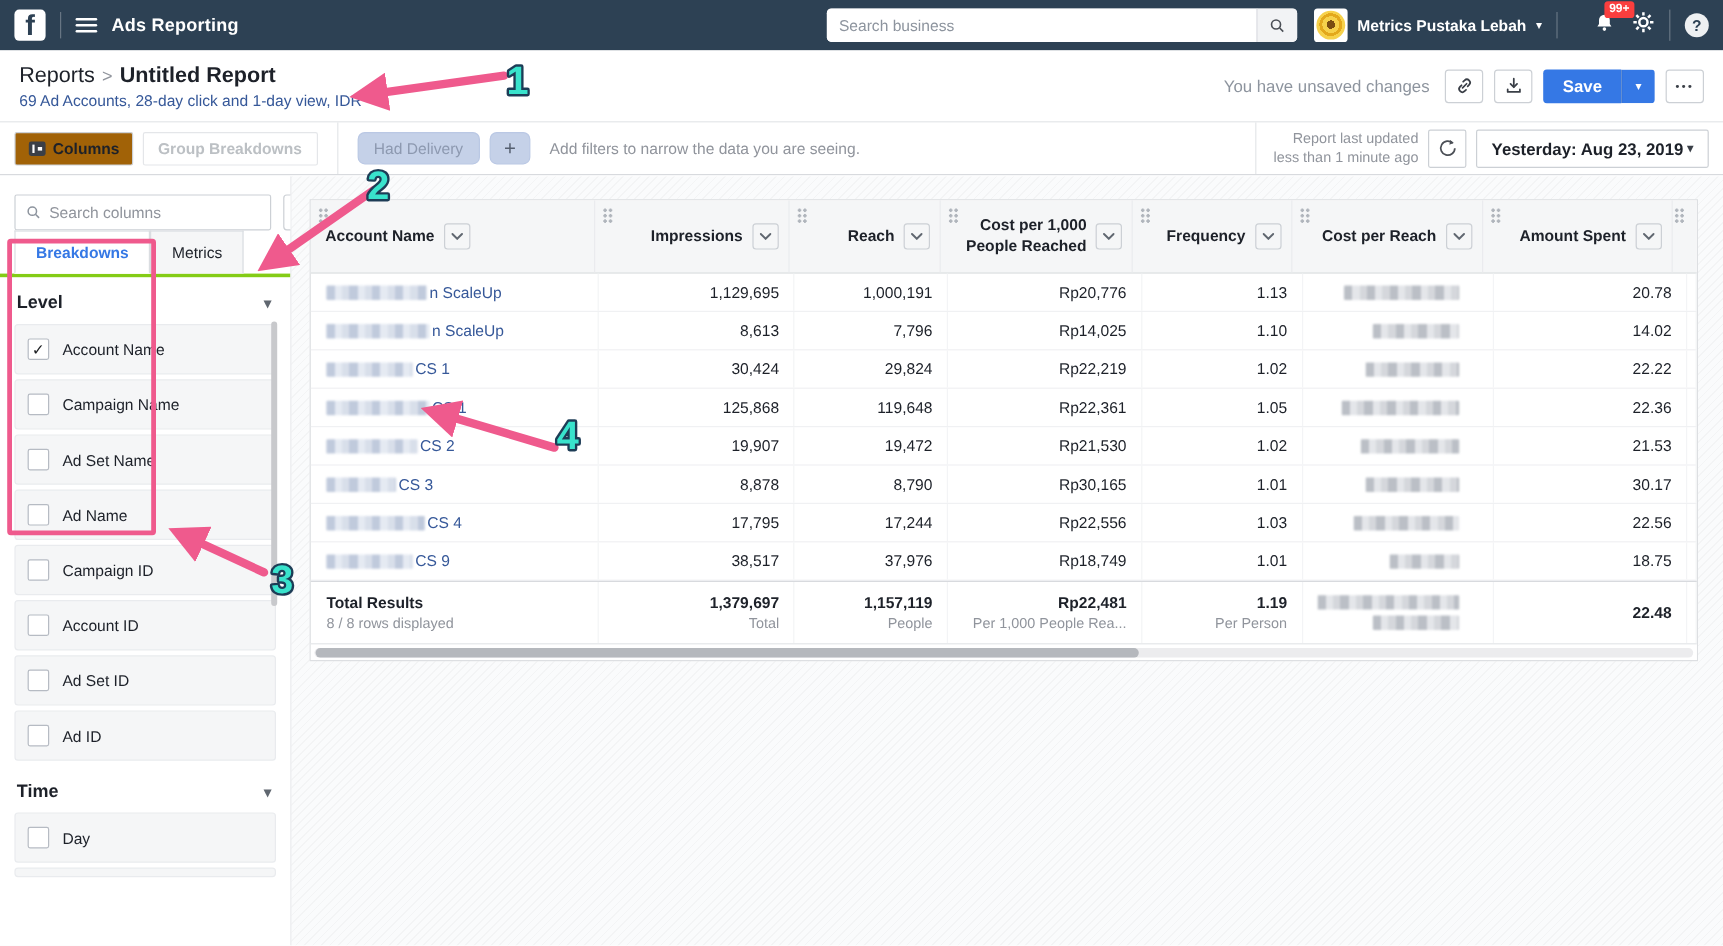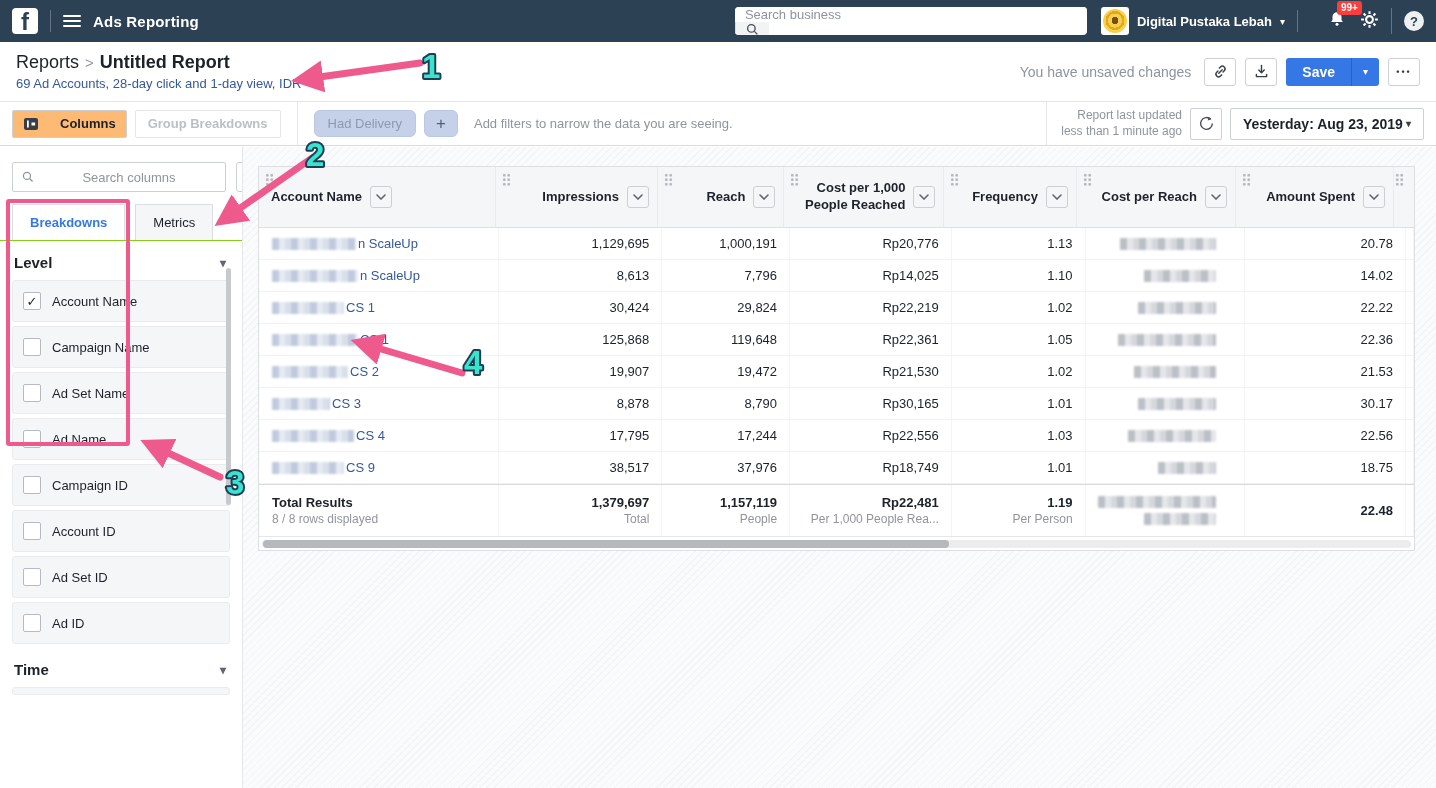--- a/index.html
+++ b/index.html
@@ -12,21 +12,21 @@
   }
 
   
   .navbar{ height:42px; background:var(--nav); display:flex; align-items:center; padding:0 12px; color:#fff; }
   .fb-logo{ width:26px; height:26px; background:#fff; border-radius:4px; color:var(--nav);
     font-weight:bold; font-size:24px; display:flex; justify-content:center; align-items:flex-end; overflow:hidden; line-height:0.95; }
   .nav-div{ width:1px; height:22px; background:rgba(255,255,255,.28); margin:0 12px; }
   .hamburger{ width:18px; display:flex; flex-direction:column; gap:3px; margin-right:12px; cursor:pointer; }
   .hamburger i{ display:block; height:2px; background:#fff; border-radius:1px; }
   .app-title{ font-weight:bold; font-size:15px; letter-spacing:.2px; }
-  .nav-search{ margin-left:auto; width:352px; height:28px; background:#fff; border-radius:4px; display:flex; overflow:hidden;flex-direction:column; }
+  .nav-search{ margin-left:auto; width:392px; height:28px; background:#fff; border-radius:4px; display:flex; overflow:hidden; }
   .nav-search input{ flex:1; border:none; outline:none; padding:0 10px; font-size:13px; color:#1d2129; font-family:inherit; }
   .nav-search input::placeholder{ color:#8d949e; }
   .nav-search-btn{ width:34px; background:#f2f3f5; border-left:1px solid #dcdee3; display:flex; align-items:center; justify-content:center; cursor:pointer; }
   .account-chip{ display:flex; align-items:center; gap:8px; margin-left:14px; cursor:pointer; }
   .avatar{ width:28px; height:28px; border-radius:3px; background:#fff; display:flex; align-items:center; justify-content:center; }
   .avatar i{ width:24px; height:24px; border-radius:50%; display:block;
     background: radial-gradient(circle at 50% 48%, #7a4d12 0 3.5px, #f6d14b 3.5px 7px, #e3a81c 7px 9.5px, #f6d14b 9.5px 12px); }
   .account-name{ font-size:13px; font-weight:bold; }
   .caret{ font-size:10px; color:#fff; }
   .bell-wrap{ position:relative; margin:0 14px 0 18px; cursor:pointer; }
@@ -51,45 +51,45 @@
   .save-group{ display:flex; }
   .btn-save{ height:28px; background:var(--blue); color:#fff; font-weight:bold; font-size:14px; border:none;
     padding:0 16px; border-radius:3px 0 0 3px; cursor:pointer; font-family:inherit; }
   .btn-save-caret{ width:28px; height:28px; background:var(--blue); border:none; border-left:1px solid rgba(0,0,0,.18);
     border-radius:0 3px 3px 0; color:#fff; font-size:10px; cursor:pointer; }
   .dots3{ font-size:9px; letter-spacing:2px; color:#3a3f47; font-weight:bold; }
 
   
   .filter-bar{ height:45px; border-top:1px solid var(--lightborder); border-bottom:1px solid #d8dade;
     display:flex; align-items:center; padding:0 12px; gap:8px; background:#fff; }
-  .btn-cols{ height:28px; border:1px solid var(--border); border-radius:2px; background:#fdba74; display:flex;
-    align-items:center; gap:21px; padding:12px 10px; font-weight:bold; font-size:13px; cursor:pointer; }
+  .btn-cols{ height:28px; border:1px solid var(--border); border-radius:2px; background:#a16207; display:flex;
+    align-items:center; gap:5px; padding:12px 10px; font-weight:bold; font-size:13px; cursor:pointer; }
   .btn-group-bd{ height:28px; border:1px solid var(--lightborder); border-radius:2px; background:#fff;
     color:#bcc0c4; font-weight:bold; font-size:13px; padding:0 12px; display:flex; align-items:center; }
   .fb-vdiv{ width:1px; align-self:stretch; background:var(--lightborder); margin:0 8px; }
   .chip{ height:27px; background:#c5d1e8; border:1px solid #bac8e4; border-radius:6px; color:#8d99b0;
     font-size:13px; display:flex; align-items:center; padding:0 13px; cursor:pointer; }
   .chip.plus{ width:34px; justify-content:center; padding:0; color:#555f70; font-size:17px; }
   .hint{ color:var(--gray); font-size:13px; margin-left:8px; }
   .updated{ margin-left:auto; text-align:right; color:var(--gray); font-size:12px; line-height:1.3; padding-left:14px; border-left:1px solid var(--lightborder); align-self:stretch; display:flex; flex-direction:column; justify-content:center; }
   .btn-refresh{ width:32px; height:32px; border:1px solid var(--border); border-radius:2px; background:#fff;
     display:flex; align-items:center; justify-content:center; cursor:pointer; }
   .btn-date{ width:194px; height:32px; border:1px solid var(--border); border-radius:2px; background:#fff;
     display:flex; align-items:center; justify-content:space-between; padding:0 12px; font-weight:bold; font-size:14px; cursor:pointer; }
   .btn-date .caret{ color:#3a3f47; }
 
   
   .content{ position:absolute; top:147px; left:0; right:0; bottom:0; display:flex; }
   .sidebar{ width:243px; background:#fff; border-right:1px solid var(--lightborder); padding-top:15px; position:relative; flex:none; overflow:hidden; }
   .side-search-row{ display:flex; gap:10px; padding:0 12px; }
   .side-search{ flex:1; height:30px; border:1px solid var(--border); border-radius:2px; display:flex; align-items:center; gap:6px; padding:0 8px; }
-  .side-search input{ border:none; outline:none; flex:1; font-size:13px; font-family:inherit; min-width:0;text-align:center; }
+  .side-search input{ border:none; outline:none; flex:1; font-size:13px; font-family:inherit; min-width:0; }
   .side-search input::placeholder{ color:var(--gray); }
   .side-more{ width:34px; height:30px; }
-  .tabs-row{ display:flex; margin-top:12px; padding-left:12px; border-bottom:1px solid #84cc16;gap:10px; }
+  .tabs-row{ display:flex; padding-left:12px; border-bottom:3px solid #84cc16; }
   .tab{ height:36px; padding:0 17px; display:flex; align-items:center; font-size:13px; background:#f5f6f7;
     border:1px solid #dadde1; border-bottom:none; cursor:pointer; }
   .tab.active{ background:#fff; color:var(--blue); font-weight:bold; position:relative; margin-bottom:-1px; border-bottom:1px solid #fff; }
   .section-head{ display:flex; align-items:center; justify-content:space-between; padding:13px 16px 9px 14px;
     font-weight:bold; font-size:15px; }
   .section-head .caret{ color:#606770; font-size:12px; }
   .side-item{ margin:0 12px 4px 12px; height:42px; background:#f5f6f7; border:1px solid #e9ebee; border-radius:3px;
     display:flex; align-items:center; gap:11px; padding:0 10px; font-size:13px; cursor:pointer; }
   .side-item.partial{ height:8px; margin-bottom:0; overflow:hidden; }
   .cb{ width:18px; height:18px; flex:none; background:#fff; border:1px solid #b6bbc3; border-radius:2px;
@@ -162,21 +162,21 @@
           <circle cx="8.5" cy="8.5" r="5"></circle>
           <path d="M12.5 12.5 16.5 16.5"></path>
         </svg>
     </div>
   </div>
 
   <div class="account-chip">
     <div class="avatar">
         <i></i>
       </div>
-    <span class="account-name">Digital Pustaka Lebah</span>
+    <span class="account-name">Metrics Pustaka Lebah</span>
     <span class="caret">▾</span>
   </div>
 
   <div class="nav-div"></div>
 
   <div class="bell-wrap">
     <svg viewBox="0 0 24 24" width="18" height="18">
         <path d="M12 3a6 6 0 0 0-6 6v4.2L4.2 16h15.6L18 13.2V9a6 6 0 0 0-6-6z" fill="#fff"></path>
         <circle cx="12" cy="19" r="2" fill="#fff"></circle>
       </svg>
@@ -312,20 +312,24 @@
           <span class="cb"></span>
           <span>Ad Set ID</span>
         </div>
         <div class="side-item">
           <span class="cb"></span>
           <span>Ad ID</span>
         </div>
         <div class="section-head">
           <span>Time</span>
           <span class="caret">▾</span>
+        </div>
+        <div class="side-item">
+          <span class="cb"></span>
+          <span>Day</span>
         </div>
         <div class="side-item partial"></div>
       </div>
     <div class="side-scrollbar"></div>
   </aside>
 
   <main class="main">
     <div class="table-card">
       <div class="t-header">
         <div class="h-cell c0">

